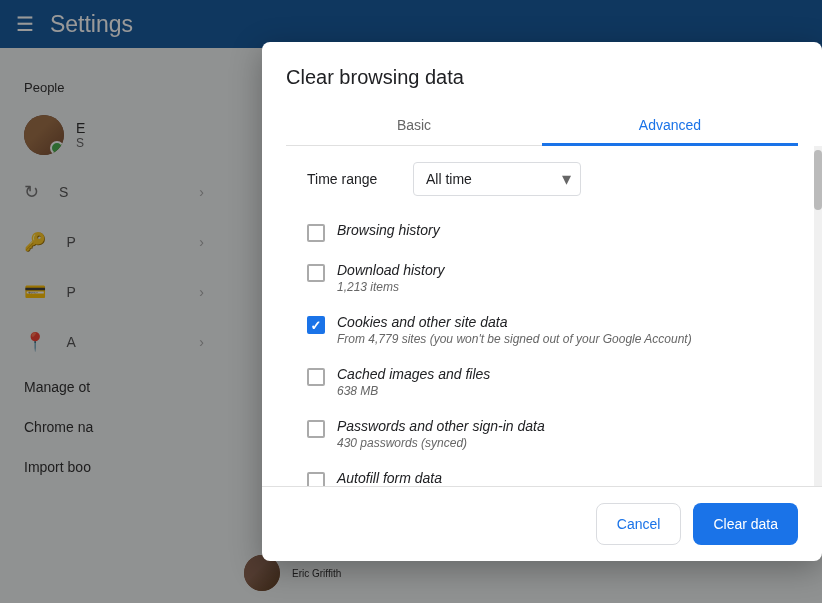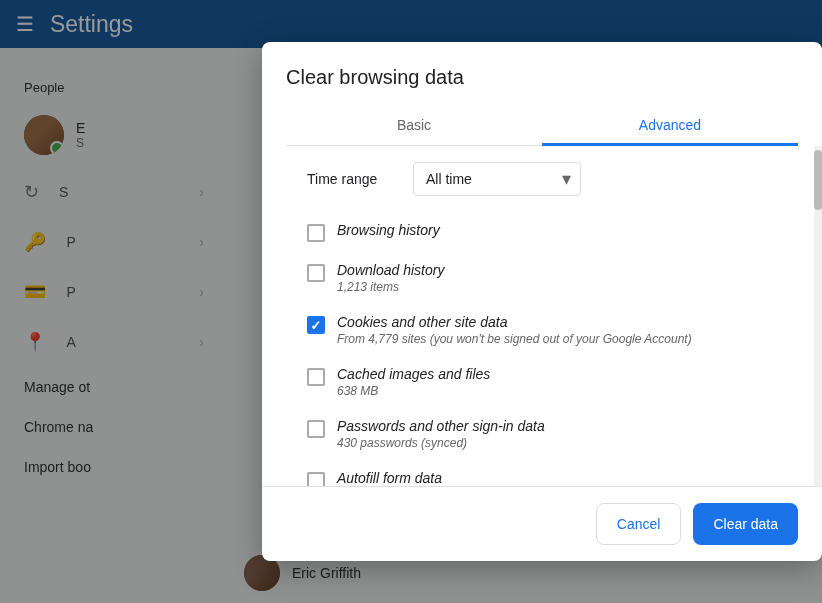--- a/index.html
+++ b/index.html
@@ -400,21 +400,21 @@
     <div style="flex:1; position:relative; padding:16px;">
 
       <div style="position:absolute; top:100px; right:50px; display:flex; align-items:center; gap:8px;">
         <button class="turn-off-btn">Turn off</button>
         <span class="bg-chevron-right">›</span>
       </div>
       <div style="position:absolute; bottom:0; left:24px; display:flex; align-items:center; gap:12px; padding:12px 0;">
         <div class="bg-avatar" style="width:36px;height:36px;">
           <div class="bg-avatar-face" style="background:linear-gradient(135deg, #8a6552 40%, #5c3d22 100%);"></div>
         </div>
-        <span style="font-size:14px; color:#333;">Eric Griffith</span>
+        <span style="font-size:10px; color:#333;">Eric Griffith</span>
       </div>
     </div>
   </div>
 </div>
 
 <div class="overlay">
 
   <div class="dialog">
 
     <div class="dialog-title">Clear browsing data</div>

